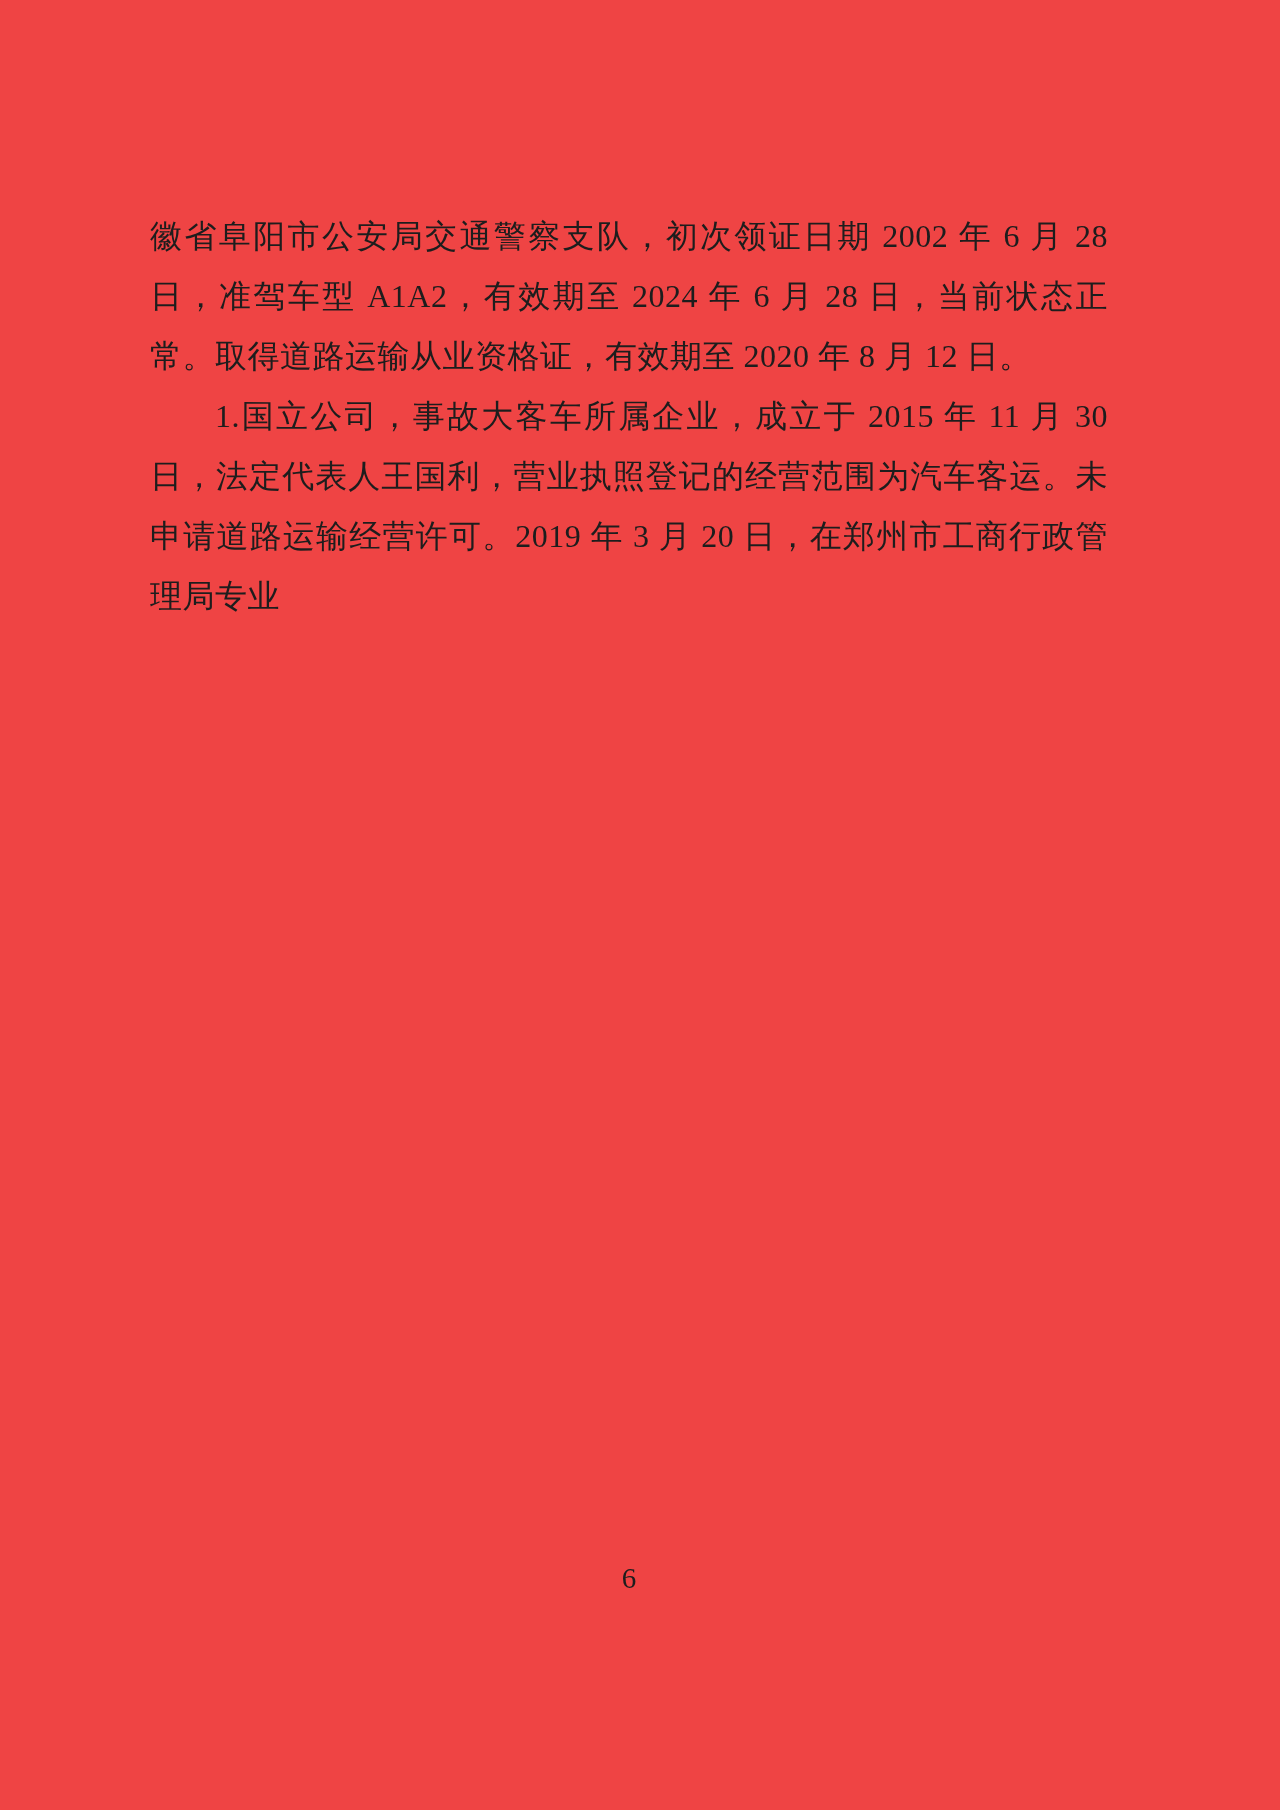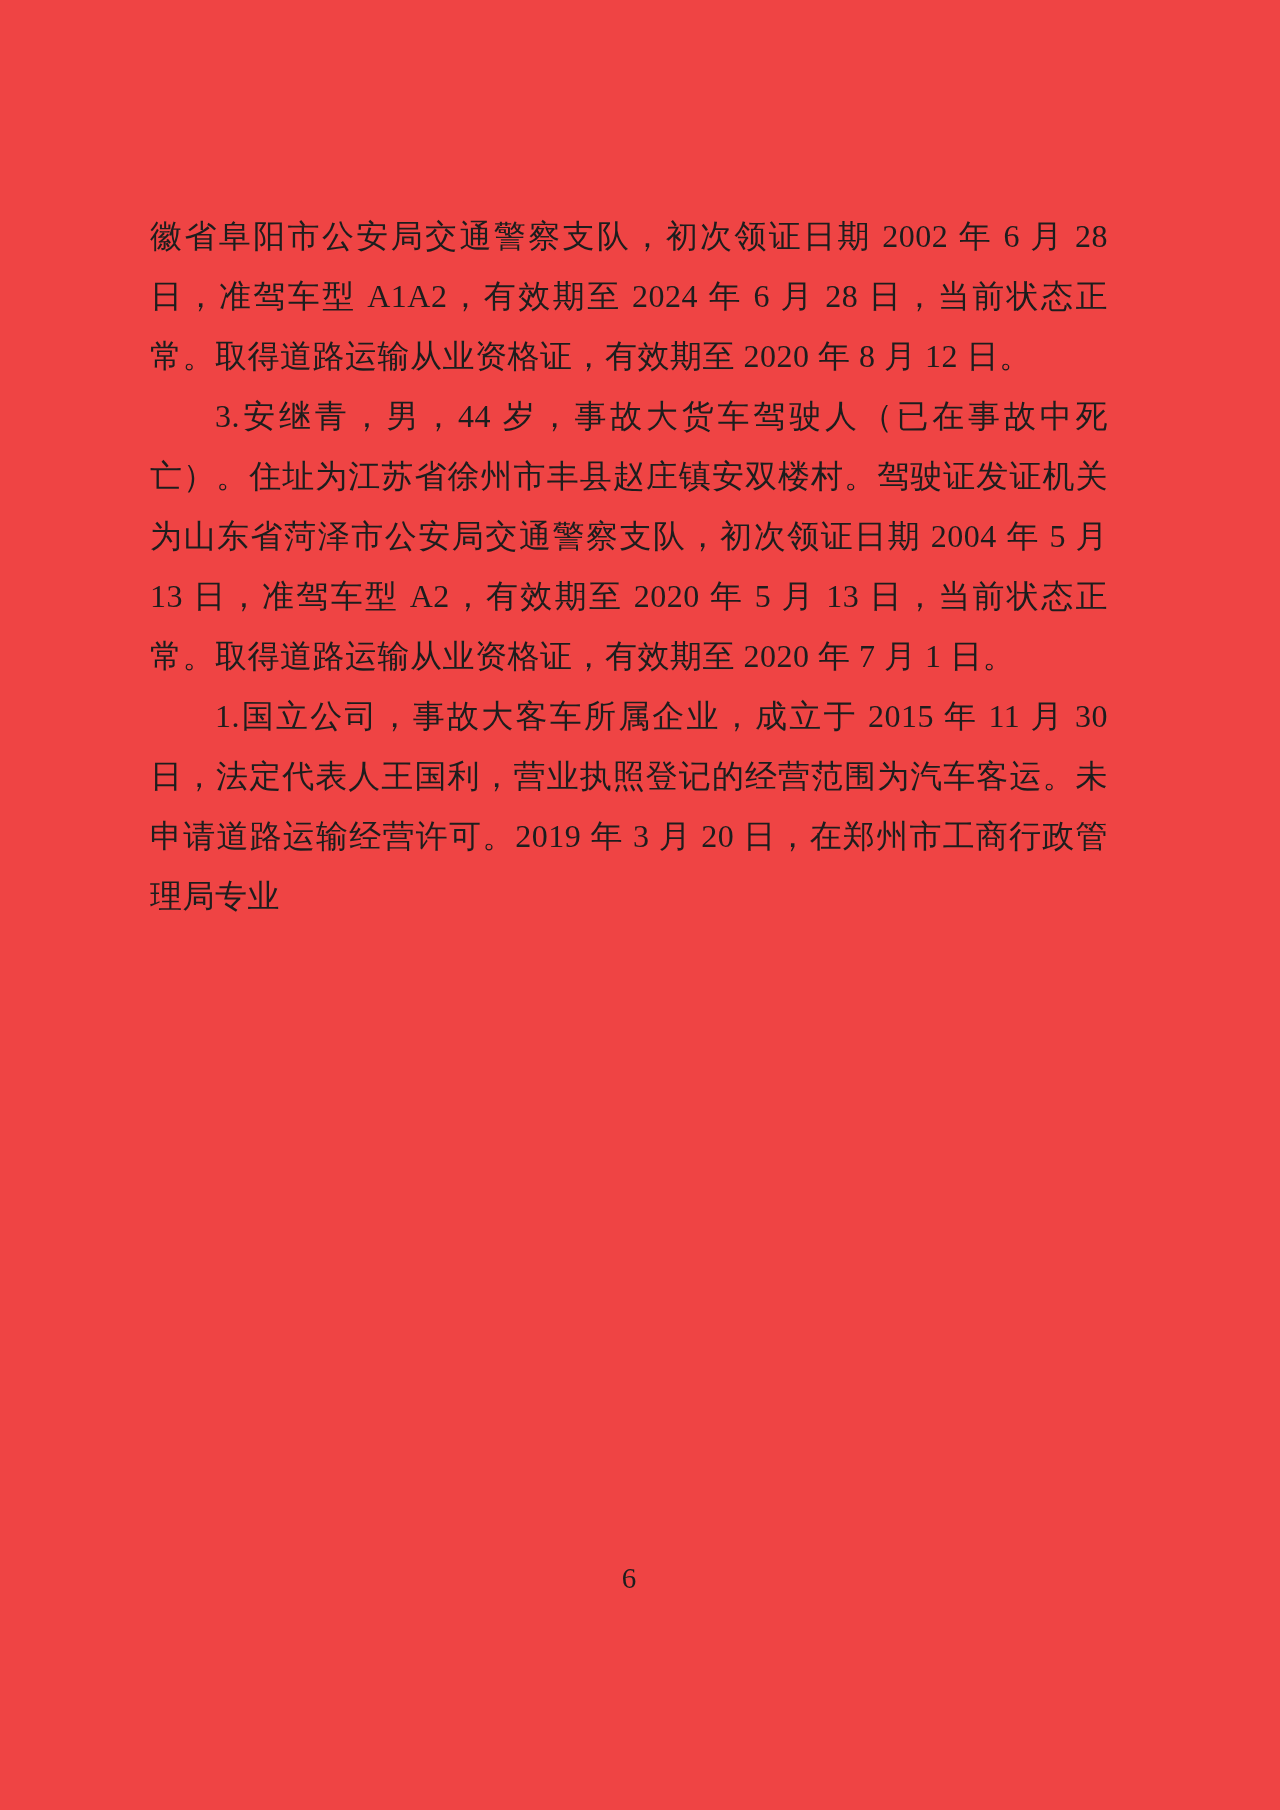--- a/index.html
+++ b/index.html
@@ -48,18 +48,17 @@
     line-height: 44px;
     color: #1d1d1d;
   }
 </style>
 </head>
 <body>
 
 <div class="page">
   <div class="content">
     <p class="no-indent">徽省阜阳市公安局交通警察支队，初次领证日期 2002 年 6 月 28 日，准驾车型 A1A2，有效期至 2024 年 6 月 28 日，当前状态正常。取得道路运输从业资格证，有效期至 2020 年 8 月 12 日。</p>
-    <p>3.安继青，男，44 岁，事故大货车驾驶人（已在事故中死亡）。住址为江苏省徐州市丰县赵庄镇安双楼村。驾驶证发证机关为山东省菏泽市公安局交通警察支队，初次领证日期 2004 年 5 月 13 日，准驾车型 A2，有效期至 2020 年 5 月 13 日，当前状态正常。取得道路运输从业资格证，有效期至 2020 年 7 月 1 日。</p>
     <p>1.国立公司，事故大客车所属企业，成立于 2015 年 11 月 30 日，法定代表人王国利，营业执照登记的经营范围为汽车客运。未申请道路运输经营许可。2019 年 3 月 20 日，在郑州市工商行政管理局专业</p>
   </div>
 
   <div class="pageno">6</div>
 </div>
 
 </body></html>

